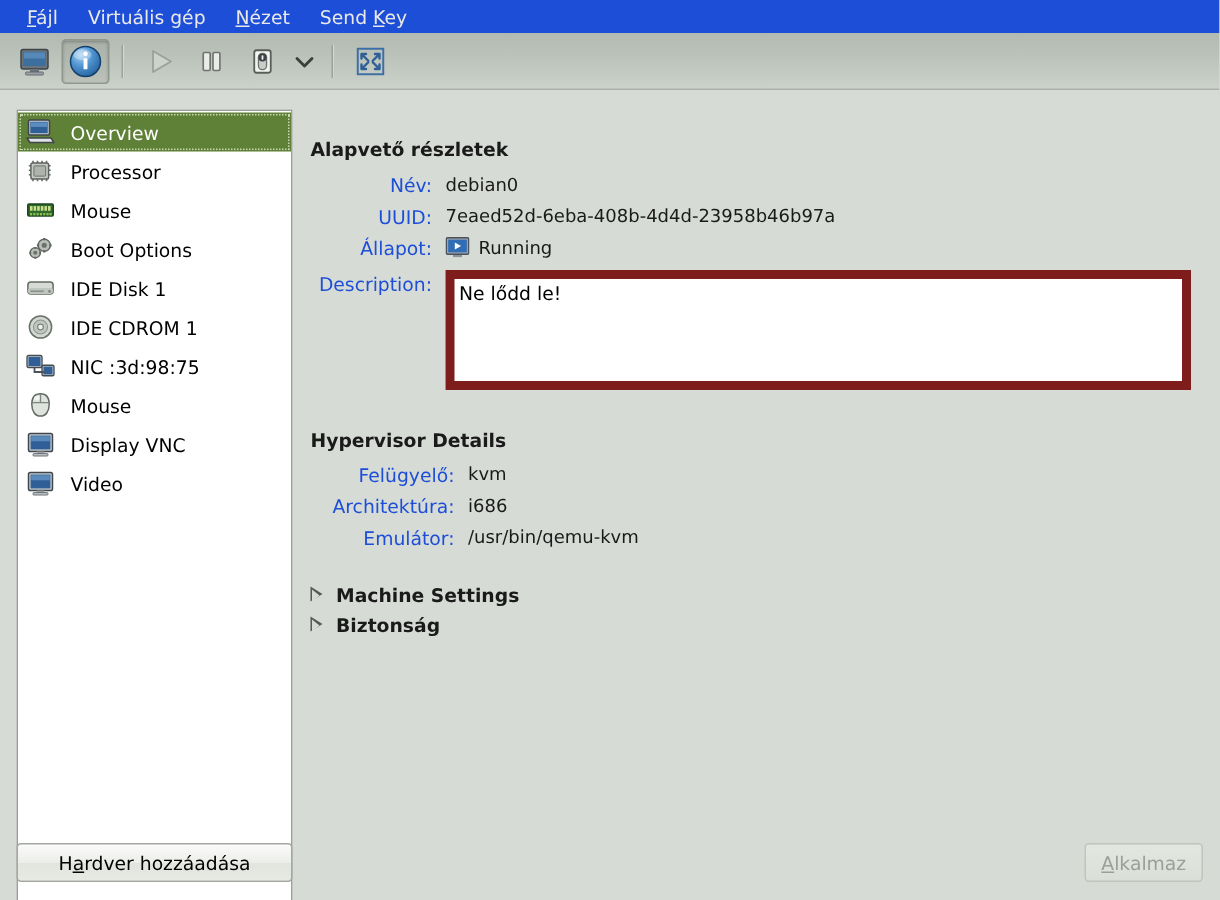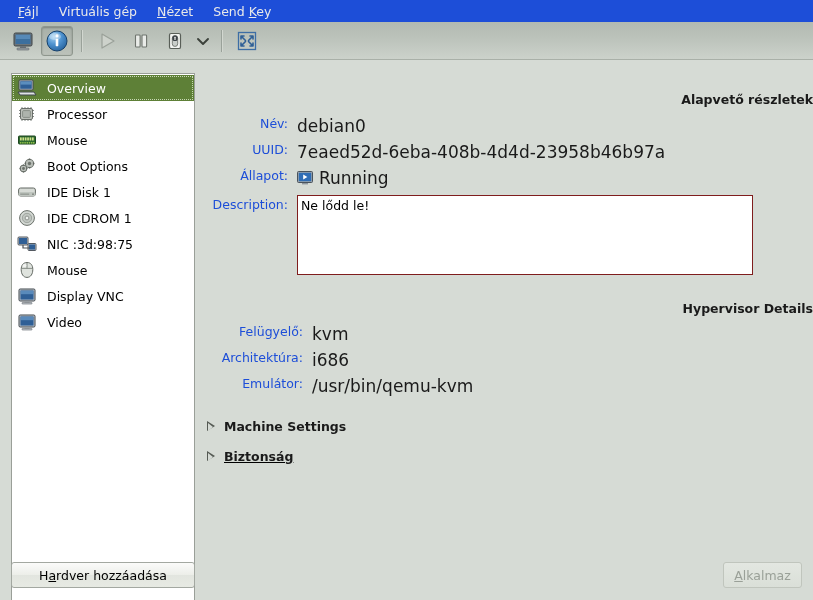--- a/index.html
+++ b/index.html
@@ -153,49 +153,48 @@
     position: absolute;
     left: 207px;
     top: 0;
     right: 0;
     bottom: 0;
   }
   .sec-title {
     font-size: 12.5px;
     font-weight: bold;
     color: #1a1a1a;
-    text-align: right;
   }
   .field-row {
     display: flex;
     align-items: flex-start;
     margin-top: 6px;
   }
   .field-label {
     width: 90px;
     text-align: right;
     font-size: 12.5px;
     color: #1d4ed8;
     padding-right: 9px;
     flex: 0 0 90px;
     box-sizing: border-box;
   }
   .field-value {
-    font-size: 17px;
+    font-size: 12px;
     color: #1a1a1a;
     display: flex;
     align-items: center;
   }
   .status-icon { margin-right: 6px; display: inline-flex; }
 
   .desc-box {
-    width: 456px;
+    width: 497px;
     height: 80px;
     background: #ffffff;
-    border: 1px solid #7f1d1d;
+    border: 6px solid #7f1d1d;
     box-sizing: border-box;
     padding: 2px 3px;
     font-family: "DejaVu Sans", "Liberation Sans", sans-serif;
     font-size: 12.5px;
     color: #000;
     resize: none;
     outline: none;
     line-height: 15px;
   }
 
@@ -551,21 +550,21 @@
         <div class="field-label wide">Emulátor:</div>
         <div class="field-value">/usr/bin/qemu-kvm</div>
       </div>
     </div>
 
     <div class="expander" style="margin-top:23px;">
       <span class="tri"></span>
       <span class="expander-title">Machine Settings</span>
     </div>
 
-    <div class="expander" style="margin-top:15px;text-decoration:underline;">
+    <div class="expander" style="margin-top:5px;">
       <span class="tri"></span>
       <span class="expander-title">Biztonság</span>
     </div>
 
   </div>
 
   <div class="apply-btn">
     <span></span>
       <span class="mn">A</span>
       <span>lkalmaz</span>

